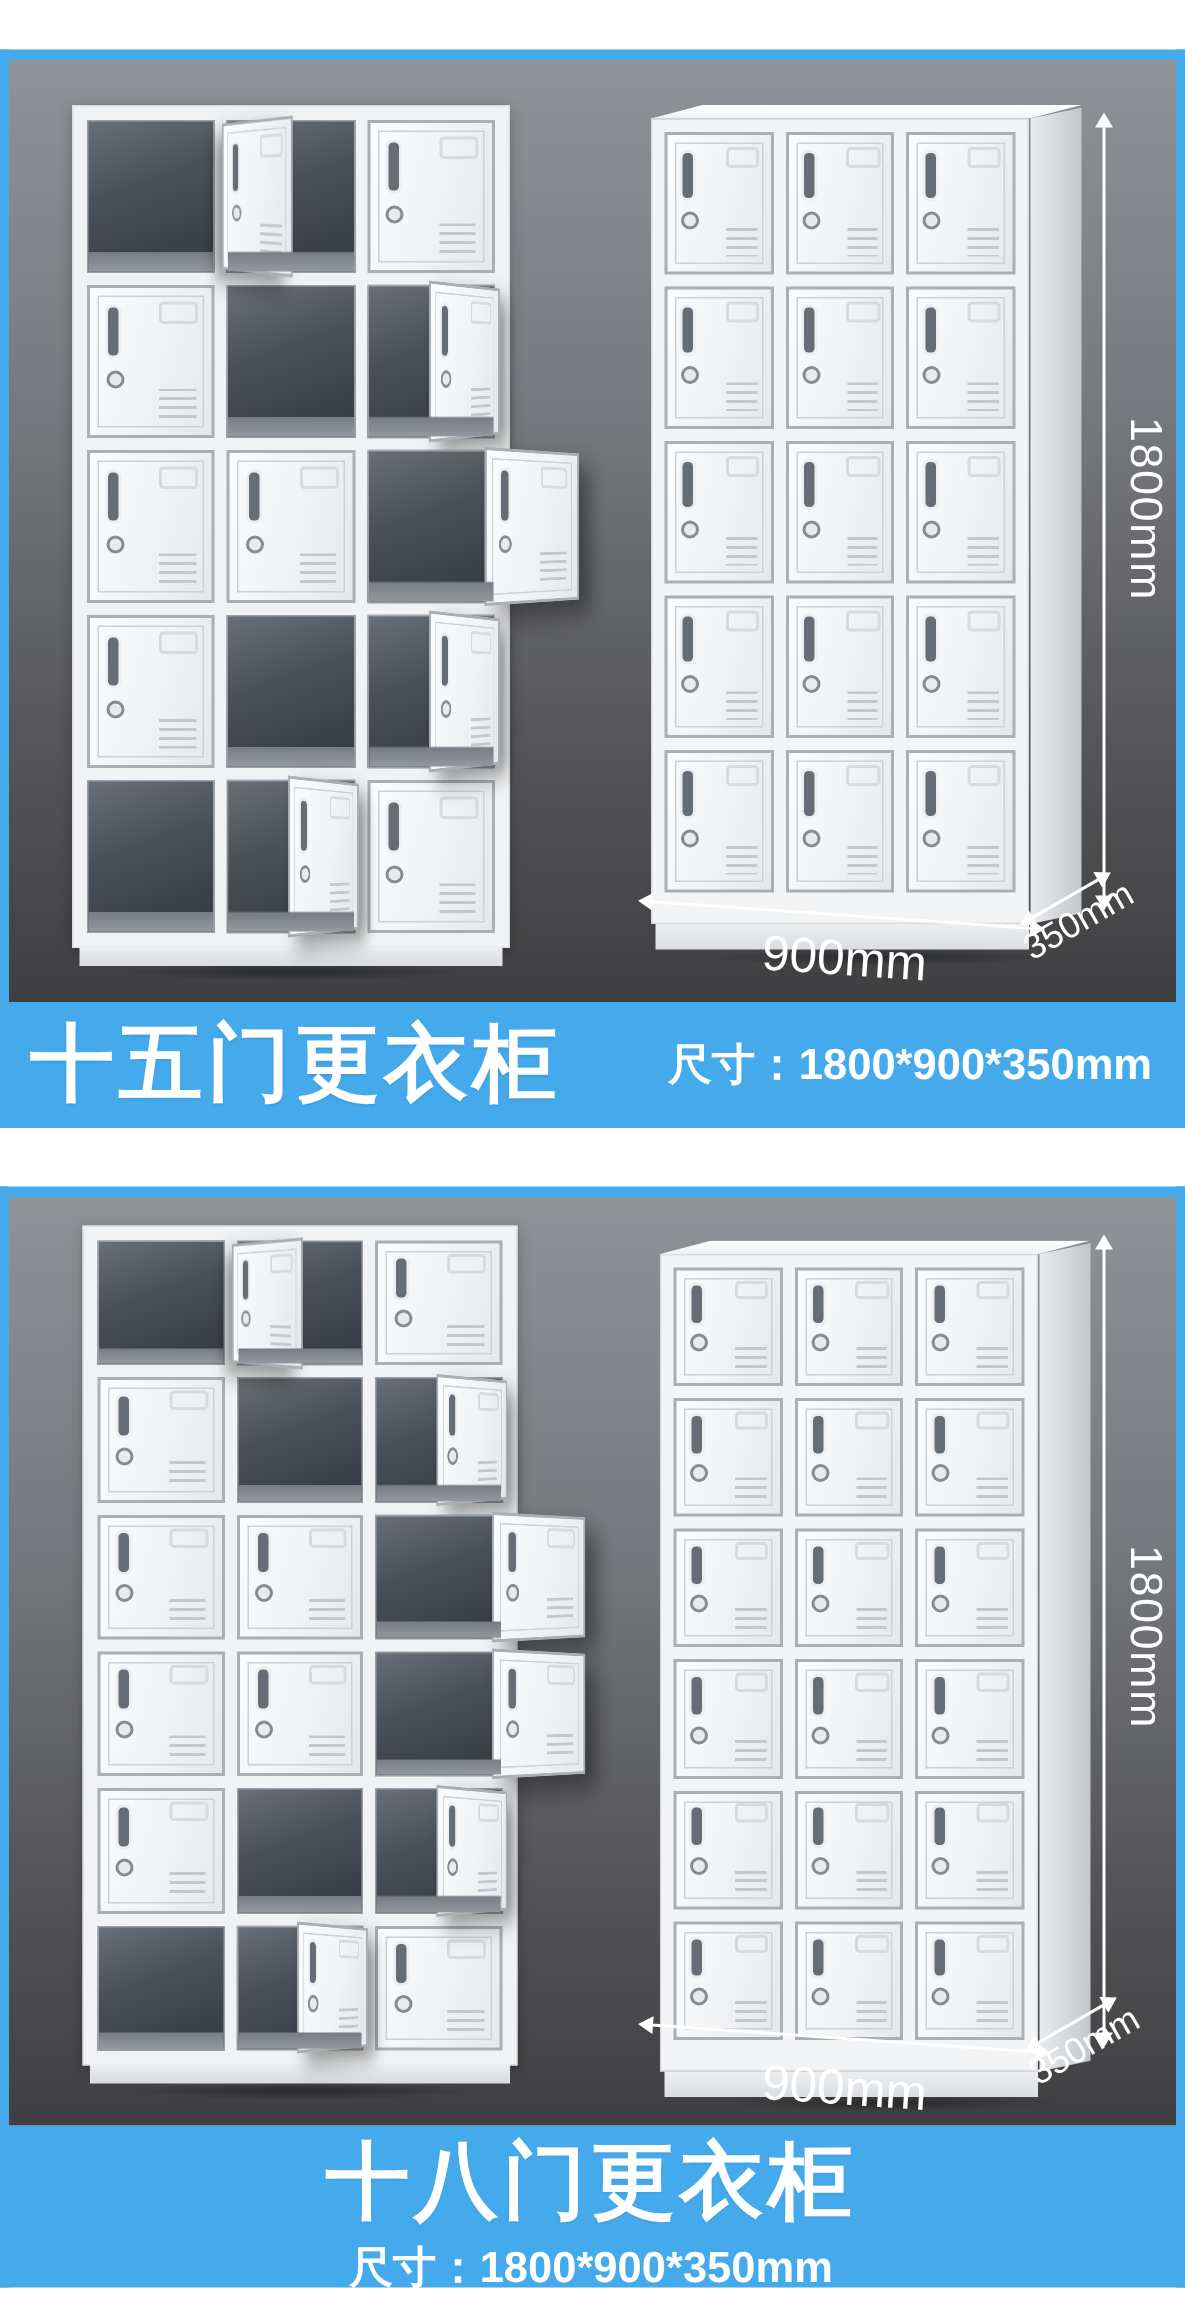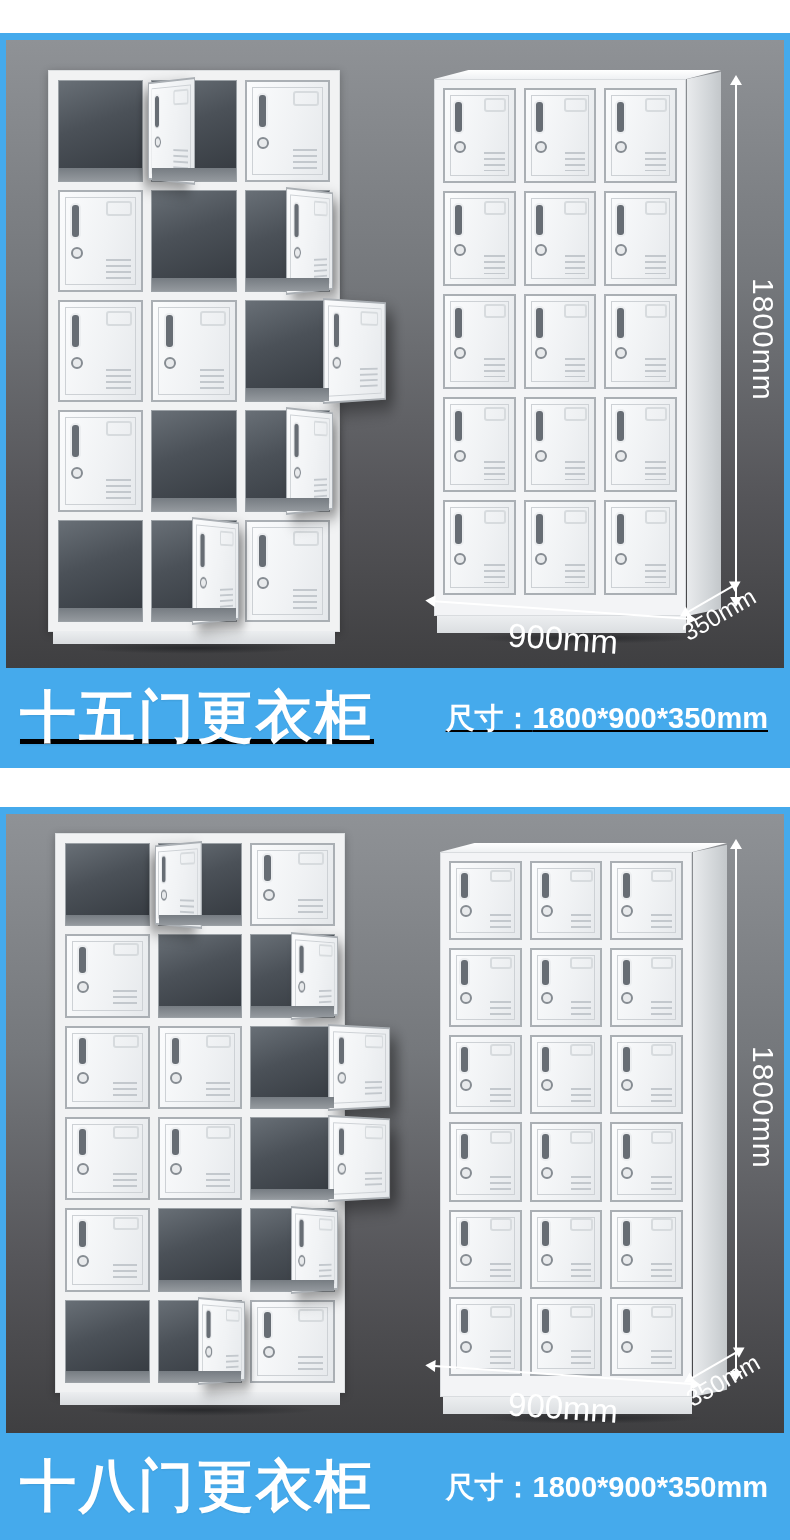--- a/index.html
+++ b/index.html
@@ -24,22 +24,22 @@
   #card1 .stage{height:628px;}
   #card2 .stage{height:619px;}
 
   
   .banner{
     display:flex;align-items:center;justify-content:space-between;
     background:var(--accent,#45aaec);
     margin:0 -6px;
     padding:0 22px 0 20px;
   }
-  #card1 .banner{height:100px;text-decoration:underline;}
-  #card2 .banner{height:108px;}
+  #card1 .banner{height:84px;}
+  #card2 .banner{height:108px;flex-direction:column;}
   .title{
     font-size:56px;font-weight:bold;color:#fff;letter-spacing:3px;
     text-shadow:0 1px 2px rgba(0,0,0,0.08);white-space:nowrap;
   }
   .specs{color:#fff;font-weight:bold;font-size:29px;line-height:39px;text-align:left;}
   .spec-row{white-space:nowrap;}
 
   
   .open-locker{
     position:absolute;

